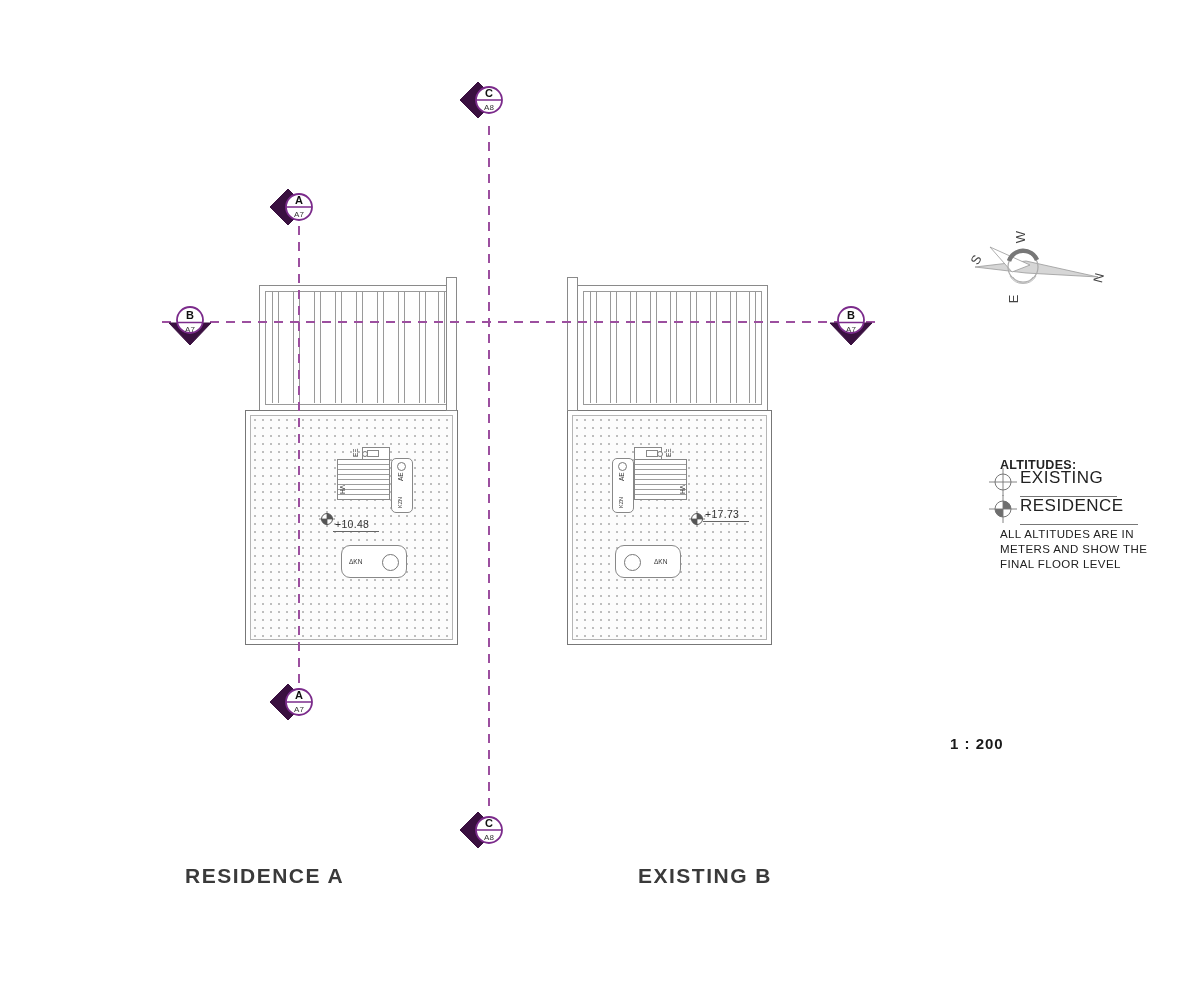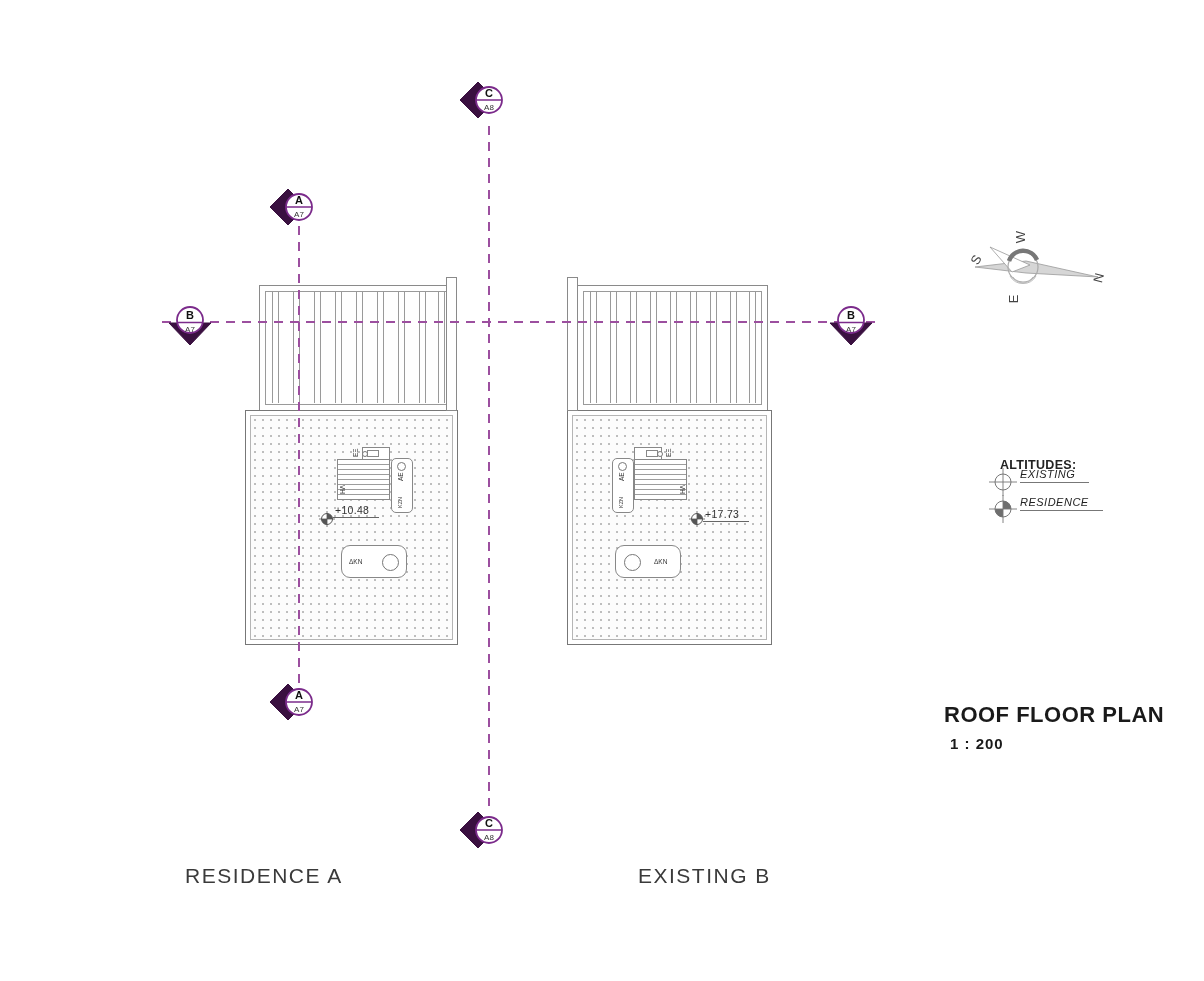--- a/index.html
+++ b/index.html
@@ -42,25 +42,25 @@
   .tinycircle{position:absolute;border:1px solid #777;border-radius:50%;background:#fff;}
   .pill{position:absolute;border:1px solid #888;border-radius:9px;background:#fff;z-index:8;}
   .pill-circle{position:absolute;border:1px solid #777;border-radius:50%;background:#fff;}
   .tiny-label{position:absolute;font-size:6.5px;color:#333;white-space:nowrap;z-index:9;}
   .rot{transform:rotate(-90deg);transform-origin:left top;}
   .alt-text{position:absolute;font-size:10.5px;color:#333;border-bottom:1px solid #666;
     padding:0 10px 1px 2px;z-index:9;letter-spacing:0.3px;}
 
   
   .legend-title{position:absolute;font-size:12.5px;font-weight:bold;letter-spacing:0.3px;}
-  .legend-label{position:absolute;font-size:11px;border-bottom:1px solid #777;padding:0 14px 2px 0;letter-spacing:0.5px;font-style:italic;}
+  .legend-label{position:absolute;font-size:17px;border-bottom:1px solid #777;padding:0 14px 8px 0;letter-spacing:0.5px;}
   .legend-note{position:absolute;width:152px;font-size:11.5px;line-height:1.32;letter-spacing:0.4px;}
   .plan-title{position:absolute;font-size:22px;font-weight:bold;letter-spacing:0.5px;color:#1a1a1a;}
   .plan-scale{position:absolute;font-size:15px;font-weight:bold;color:#1a1a1a;letter-spacing:1px;}
-  .res-label{position:absolute;font-size:21px;color:#3a3a3a;letter-spacing:1.5px;}
+  .res-label{position:absolute;font-size:21px;color:#3a3a3a;letter-spacing:1.5px;font-weight:bold;}
 </style>
 </head>
 <body>
 
 <div id="canvas">
 
   <div class="dash-v" style="left:488px;top:126px;height:680px;"></div>
   <div class="dash-v" style="left:298px;top:226px;height:458px;"></div>
   <div class="dash-h" style="left:162px;top:321px;width:716px;"></div>
 
@@ -95,21 +95,21 @@
   <div class="tiny-label rot" style="left:397px;top:481px;">ΑΕ</div>
   <div class="tiny-label rot" style="left:397px;top:508px;font-size:5.5px;">ΚΖΝ</div>
 
   <svg class="abs" style="left:319px;top:511px;z-index:9;" width="16" height="16" viewBox="0 0 16 16">
     <circle cx="8" cy="8" r="5.5" fill="#fff" stroke="#555" stroke-width="1"></circle>
     <path d="M8 2.5 A5.5 5.5 0 0 1 13.5 8 L8 8 Z" fill="#555"></path>
     <path d="M8 13.5 A5.5 5.5 0 0 1 2.5 8 L8 8 Z" fill="#555"></path>
     <line x1="8" y1="0" x2="8" y2="16" stroke="#555" stroke-width="0.8"></line>
     <line x1="0" y1="8" x2="16" y2="8" stroke="#555" stroke-width="0.8"></line>
   </svg>
-  <div class="alt-text" style="left:333px;top:504px;">+10.48</div>
+  <div class="alt-text" style="left:333px;top:518px;">+10.48</div>
 
   <div class="pill" style="left:341px;top:545px;width:64px;height:31px;">
     <div class="tiny-label" style="left:7px;top:12px;">ΔΚΝ</div>
     <div class="pill-circle" style="left:40px;top:8px;width:15px;height:15px;"></div>
   </div>
 
   <div class="post" style="left:567px;top:277px;width:9px;height:132px;"></div>
   <div class="pergola-frame" style="left:577px;top:285px;width:189px;height:125px;">
     <div class="pergola-inner" style="left:5px;top:5px;width:177px;height:112px;"></div>
     <div class="slat" style="left:12px;top:6px;height:111px;"></div>
@@ -223,20 +223,20 @@
   </svg>
   <div class="legend-label" style="left:1020px;top:468px;">EXISTING</div>
   <svg class="abs" style="left:988px;top:494px;" width="30" height="30" viewBox="0 0 30 30">
     <circle cx="15" cy="15" r="8" fill="#fff" stroke="#777" stroke-width="1"></circle>
     <path d="M15 7 A8 8 0 0 1 23 15 L15 15 Z" fill="#6e6e6e"></path>
     <path d="M15 23 A8 8 0 0 1 7 15 L15 15 Z" fill="#6e6e6e"></path>
     <line x1="15" y1="1" x2="15" y2="29" stroke="#777" stroke-width="0.9"></line>
     <line x1="1" y1="15" x2="29" y2="15" stroke="#777" stroke-width="0.9"></line>
   </svg>
   <div class="legend-label" style="left:1020px;top:496px;">RESIDENCE</div>
-
-  <div class="plan-title" style="left:944px;top:702px;">ROOF FLOOR PLAN</div>
+  <div class="legend-note" style="left:1000px;top:527px;">ALL ALTITUDES ARE IN METERS AND SHOW THE FINAL FLOOR LEVEL</div>
+
   <div class="plan-scale" style="left:950px;top:735px;">1 : 200</div>
 
   <div class="res-label" style="left:185px;top:864px;">RESIDENCE A</div>
   <div class="res-label" style="left:638px;top:864px;">EXISTING B</div>
 
 </div>
 
 </body></html>

